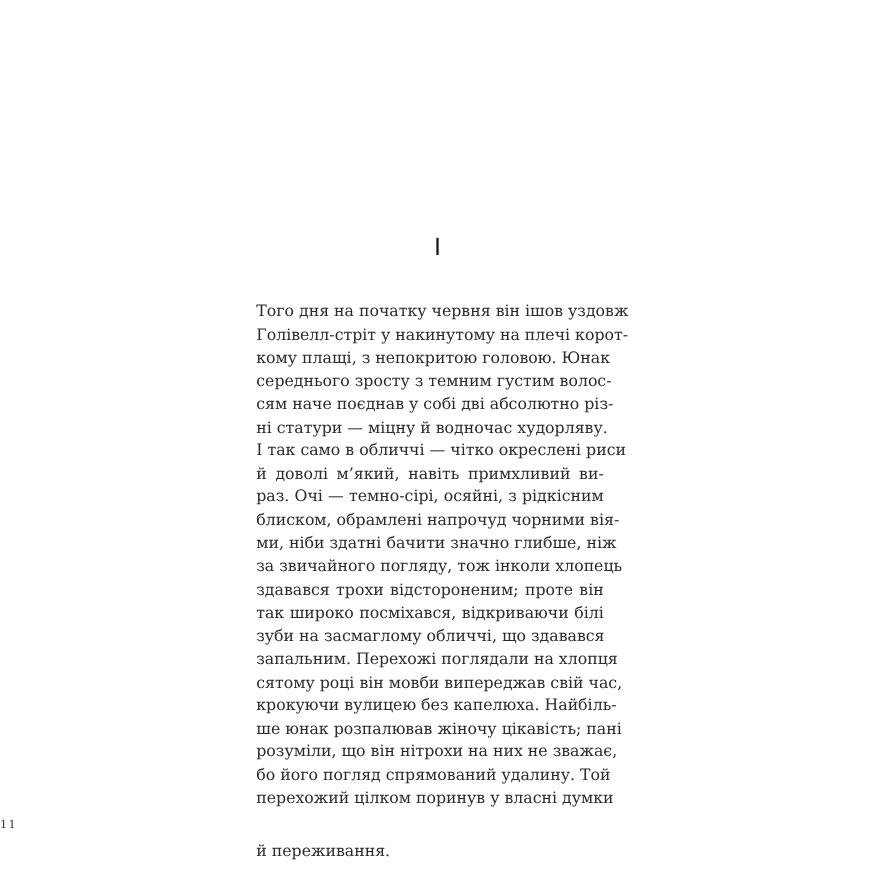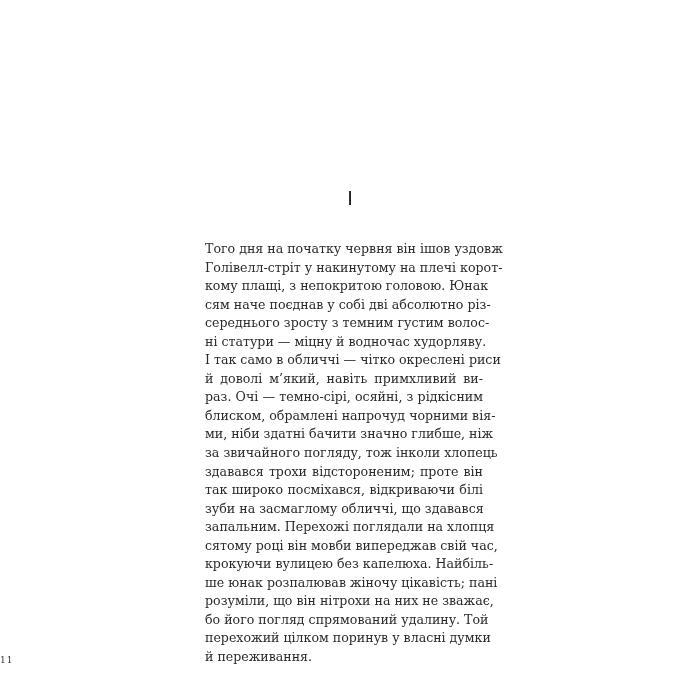--- a/index.html
+++ b/index.html
@@ -44,20 +44,21 @@
       height: 18.55px;
       line-height: 18.55px;
       font-size: 12.6px;
       white-space: nowrap;
       text-align: justify;
       text-align-last: justify;
       letter-spacing: 0px;
     }
     .line.last {
       text-align-last: left;
+      margin-top: 24px;
     }
     .page-number {
       position: absolute;
       left: 0;
       width: 594px;
       top: 655px;
       text-align: left;
       font-family: "DejaVu Serif", "Liberation Serif", serif;
       font-size: 9px;
       color: #333333;
@@ -67,22 +68,22 @@
 </head>
 <body>
 
 <div class="page">
   <div class="chapter-heading">I</div>
 
   <div class="body-text">
     <span class="line">Того дня на початку червня він ішов уздовж</span>
     <span class="line">Голівелл-стріт у накинутому на плечі корот-</span>
     <span class="line">кому плащі, з непокритою головою. Юнак</span>
+    <span class="line">середнього зросту з темним густим волос-</span>
     <span class="line">сям наче поєднав у собі дві абсолютно різ-</span>
-    <span class="line">середнього зросту з темним густим волос-</span>
     <span class="line">ні статури — міцну й водночас худорляву.</span>
     <span class="line">І так само в обличчі — чітко окреслені риси</span>
     <span class="line">й доволі м’який, навіть примхливий ви-</span>
     <span class="line">раз. Очі — темно-сірі, осяйні, з рідкісним</span>
     <span class="line">блиском, обрамлені напрочуд чорними вія-</span>
     <span class="line">ми, ніби здатні бачити значно глибше, ніж</span>
     <span class="line">за звичайного погляду, тож інколи хлопець</span>
     <span class="line">здавався трохи відстороненим; проте він</span>
     <span class="line">так широко посміхався, відкриваючи білі</span>
     <span class="line">зуби на засмаглому обличчі, що здавався</span>

